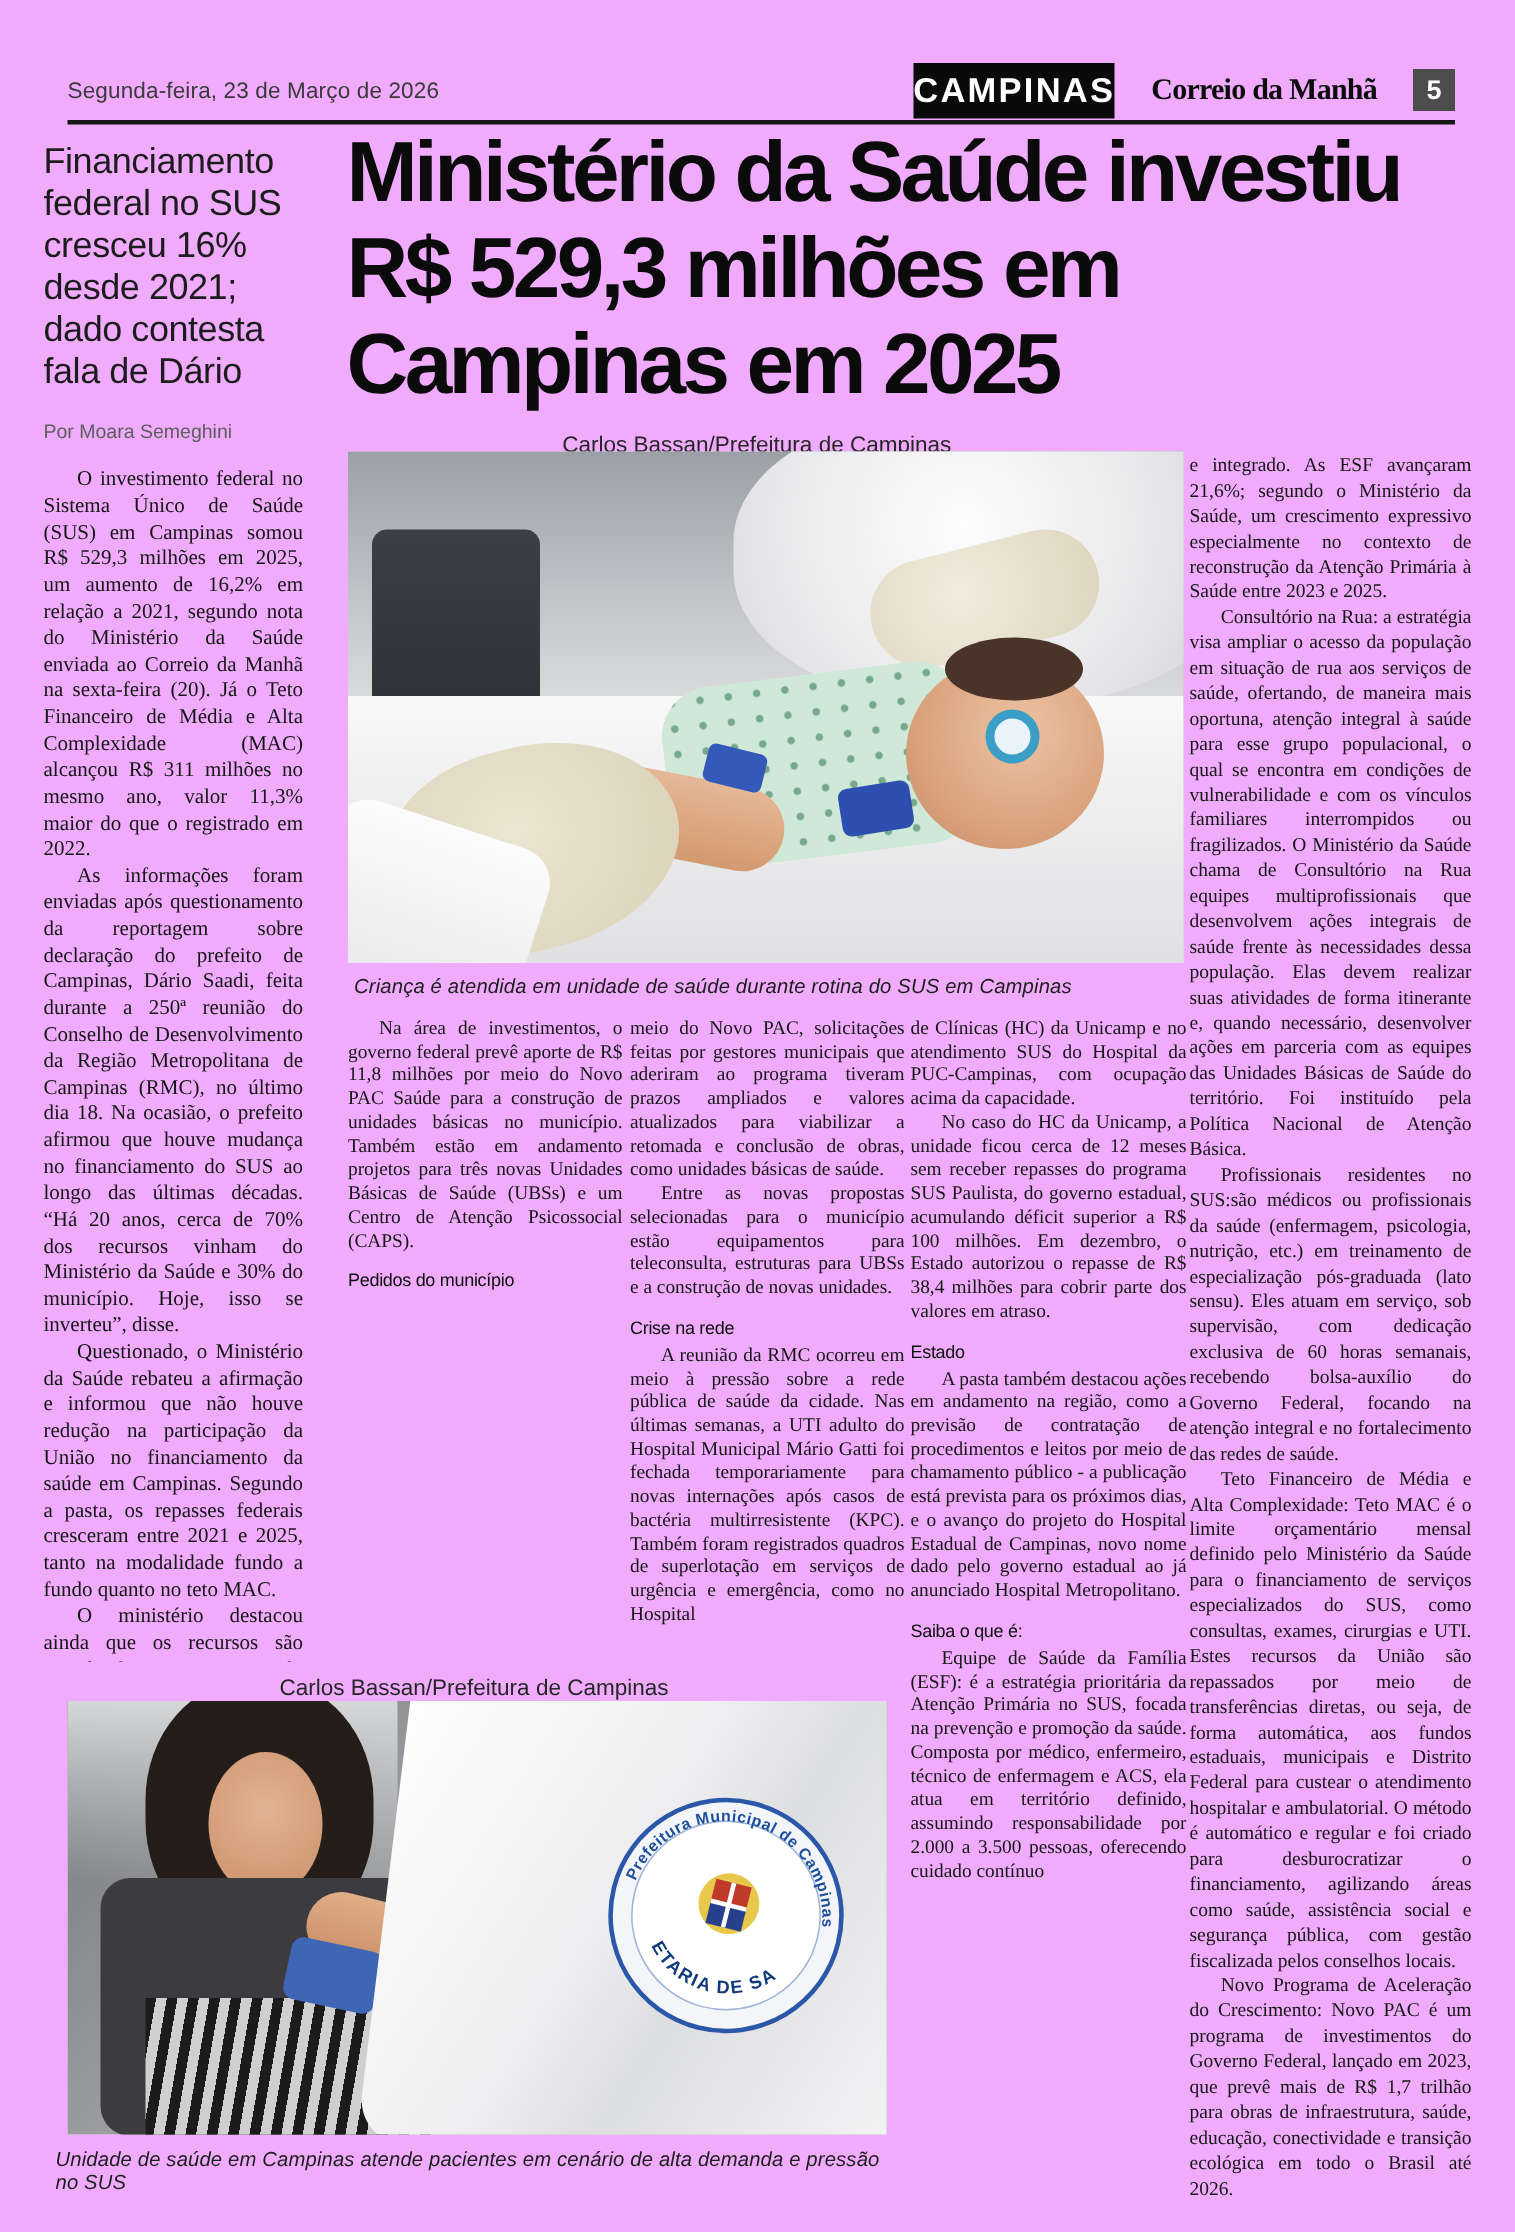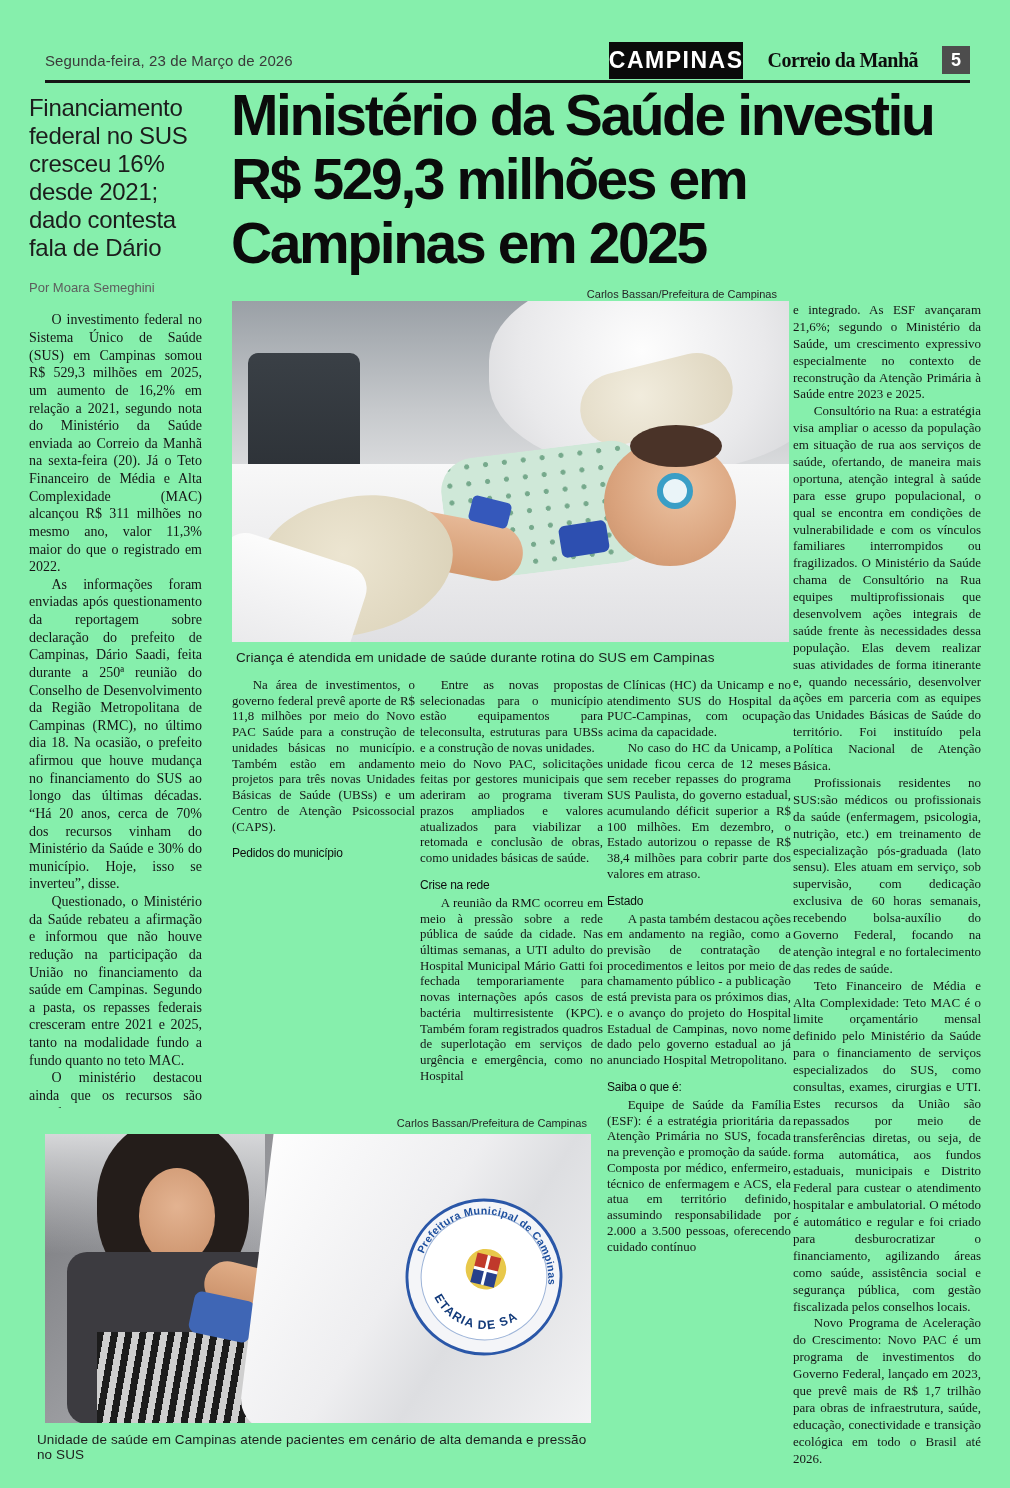--- a/index.html
+++ b/index.html
@@ -1,16 +1,16 @@
 <!DOCTYPE html>
 <html lang="pt"><head>
 <meta charset="utf-8">
 <style>
   html,body{margin:0;padding:0;background:#ffffff;}
-  #page{position:relative;width:1010px;height:1488px;background:#86efac;overflow:hidden;
+  #page{position:relative;width:1010px;height:1488px;background:#f0abfc;overflow:hidden;
         font-family:"Liberation Sans",sans-serif;color:#141414;}
 
   
   .topbar{position:absolute;left:45px;top:42px;width:925px;height:36px;display:flex;align-items:center;}
   .date{font-size:15px;color:#3a3a3a;letter-spacing:.1px;}
   .topbar-right{margin-left:auto;display:flex;align-items:center;gap:24px;}
   .section-badge{background:#0a0a0a;color:#ffffff;font-weight:700;font-size:23px;
                  letter-spacing:1.5px;padding:5px 0;}
   .masthead{font-family:"Liberation Serif",serif;font-weight:700;font-size:20px;color:#0d0d0d;
             letter-spacing:-.5px;}
@@ -29,24 +29,24 @@
   .body-p.cont{text-indent:0;}
   .left-rail .body-p{font-size:14px;line-height:1.26;}
   .subhead{font-family:"Liberation Sans",sans-serif;font-weight:400;font-size:12px;
            color:#0d0d0d;margin:11px 0 4px 0;letter-spacing:-.2px;}
 
   
   .headline-main{position:absolute;left:231px;top:84px;width:778px;margin:0;
                  font-size:57px;line-height:1.12;font-weight:700;color:#0b0b0b;letter-spacing:-2.4px;}
 
   
-  .credit{position:absolute;font-size:11px;color:#262626;text-align:right;}
+  .credit{position:absolute;font-size:15px;color:#262626;text-align:center;}
   .credit-top{left:232px;top:288px;width:545px;}
   .credit-bottom{left:45px;top:1117px;width:542px;}
-  .caption{position:absolute;font-size:13.5px;color:#1d1d1d;letter-spacing:.1px;}
+  .caption{position:absolute;font-style:italic;font-size:13.5px;color:#1d1d1d;letter-spacing:.1px;}
   .caption-top{left:236px;top:650px;width:556px;}
   .caption-bottom{left:37px;top:1432px;width:560px;}
 
   
   .photo{position:absolute;overflow:hidden;background:#cfd0d2;}
   .photo-top{left:232px;top:301px;width:557px;height:341px;}
   .photo-bottom{left:45px;top:1134px;width:546px;height:289px;}
   .photo *{position:absolute;}
   
   .pt-wall{inset:0;background:linear-gradient(180deg,#9aa0a6 0%,#c6c9cc 32%,#e9e9ea 62%,#f2f2f3 100%);}
@@ -134,22 +134,22 @@
     <div class="pt-glove"></div>
     <div class="pt-sleeve"></div>
   </div>
   <div class="caption caption-top">Criança é atendida em unidade de saúde durante rotina do SUS em Campinas</div>
 
   <div style="position:absolute;left:232px;top:678px;width:183px;height:431px;overflow:hidden;" class="newscol">
       <p class="body-p">Na área de investimentos, o governo federal prevê aporte de R$ 11,8 milhões por meio do Novo PAC Saúde para a construção de unidades básicas no município. Também estão em andamento projetos para três novas Unidades Básicas de Saúde (UBSs) e um Centro de Atenção Psicossocial (CAPS).</p>
       <h3 class="subhead">Pedidos do município</h3>
     </div>
   <div style="position:absolute;left:420px;top:678px;width:183px;height:431px;overflow:hidden;" class="newscol">
+      <p class="body-p cont">meio do Novo PAC, solicitações feitas por gestores municipais que aderiram ao programa tiveram prazos ampliados e valores atualizados para viabilizar a retomada e conclusão de obras, como unidades básicas de saúde.</p>
       <p class="body-p">Entre as novas propostas selecionadas para o município estão equipamentos para teleconsulta, estruturas para UBSs e a construção de novas unidades.</p>
-      <p class="body-p cont">meio do Novo PAC, solicitações feitas por gestores municipais que aderiram ao programa tiveram prazos ampliados e valores atualizados para viabilizar a retomada e conclusão de obras, como unidades básicas de saúde.</p>
       <h3 class="subhead">Crise na rede</h3>
       <p class="body-p">A reunião da RMC ocorreu em meio à pressão sobre a rede pública de saúde da cidade. Nas últimas semanas, a UTI adulto do Hospital Municipal Mário Gatti foi fechada temporariamente para novas internações após casos de bactéria multirresistente (KPC). Também foram registrados quadros de superlotação em serviços de urgência e emergência, como no Hospital</p>
     </div>
   <div style="position:absolute;left:607px;top:678px;width:184px;height:803px;overflow:hidden;" class="newscol">
       <p class="body-p cont">de Clínicas (HC) da Unicamp e no atendimento SUS do Hospital da PUC-Campinas, com ocupação acima da capacidade.</p>
       <p class="body-p">No caso do HC da Unicamp, a unidade ficou cerca de 12 meses sem receber repasses do programa SUS Paulista, do governo estadual, acumulando déficit superior a R$ 100 milhões. Em dezembro, o Estado autorizou o repasse de R$ 38,4 milhões para cobrir parte dos valores em atraso.</p>
       <h3 class="subhead">Estado</h3>
       <p class="body-p">A pasta também destacou ações em andamento na região, como a previsão de contratação de procedimentos e leitos por meio de chamamento público - a publicação está prevista para os próximos dias, e o avanço do projeto do Hospital Estadual de Campinas, novo nome dado pelo governo estadual ao já anunciado Hospital Metropolitano.</p>
       <h3 class="subhead">Saiba o que é:</h3>
       <p class="body-p">Equipe de Saúde da Família (ESF): é a estratégia prioritária da Atenção Primária no SUS, focada na prevenção e promoção da saúde. Composta por médico, enfermeiro, técnico de enfermagem e ACS, ela atua em território definido, assumindo responsabilidade por 2.000 a 3.500 pessoas, oferecendo cuidado contínuo</p>

